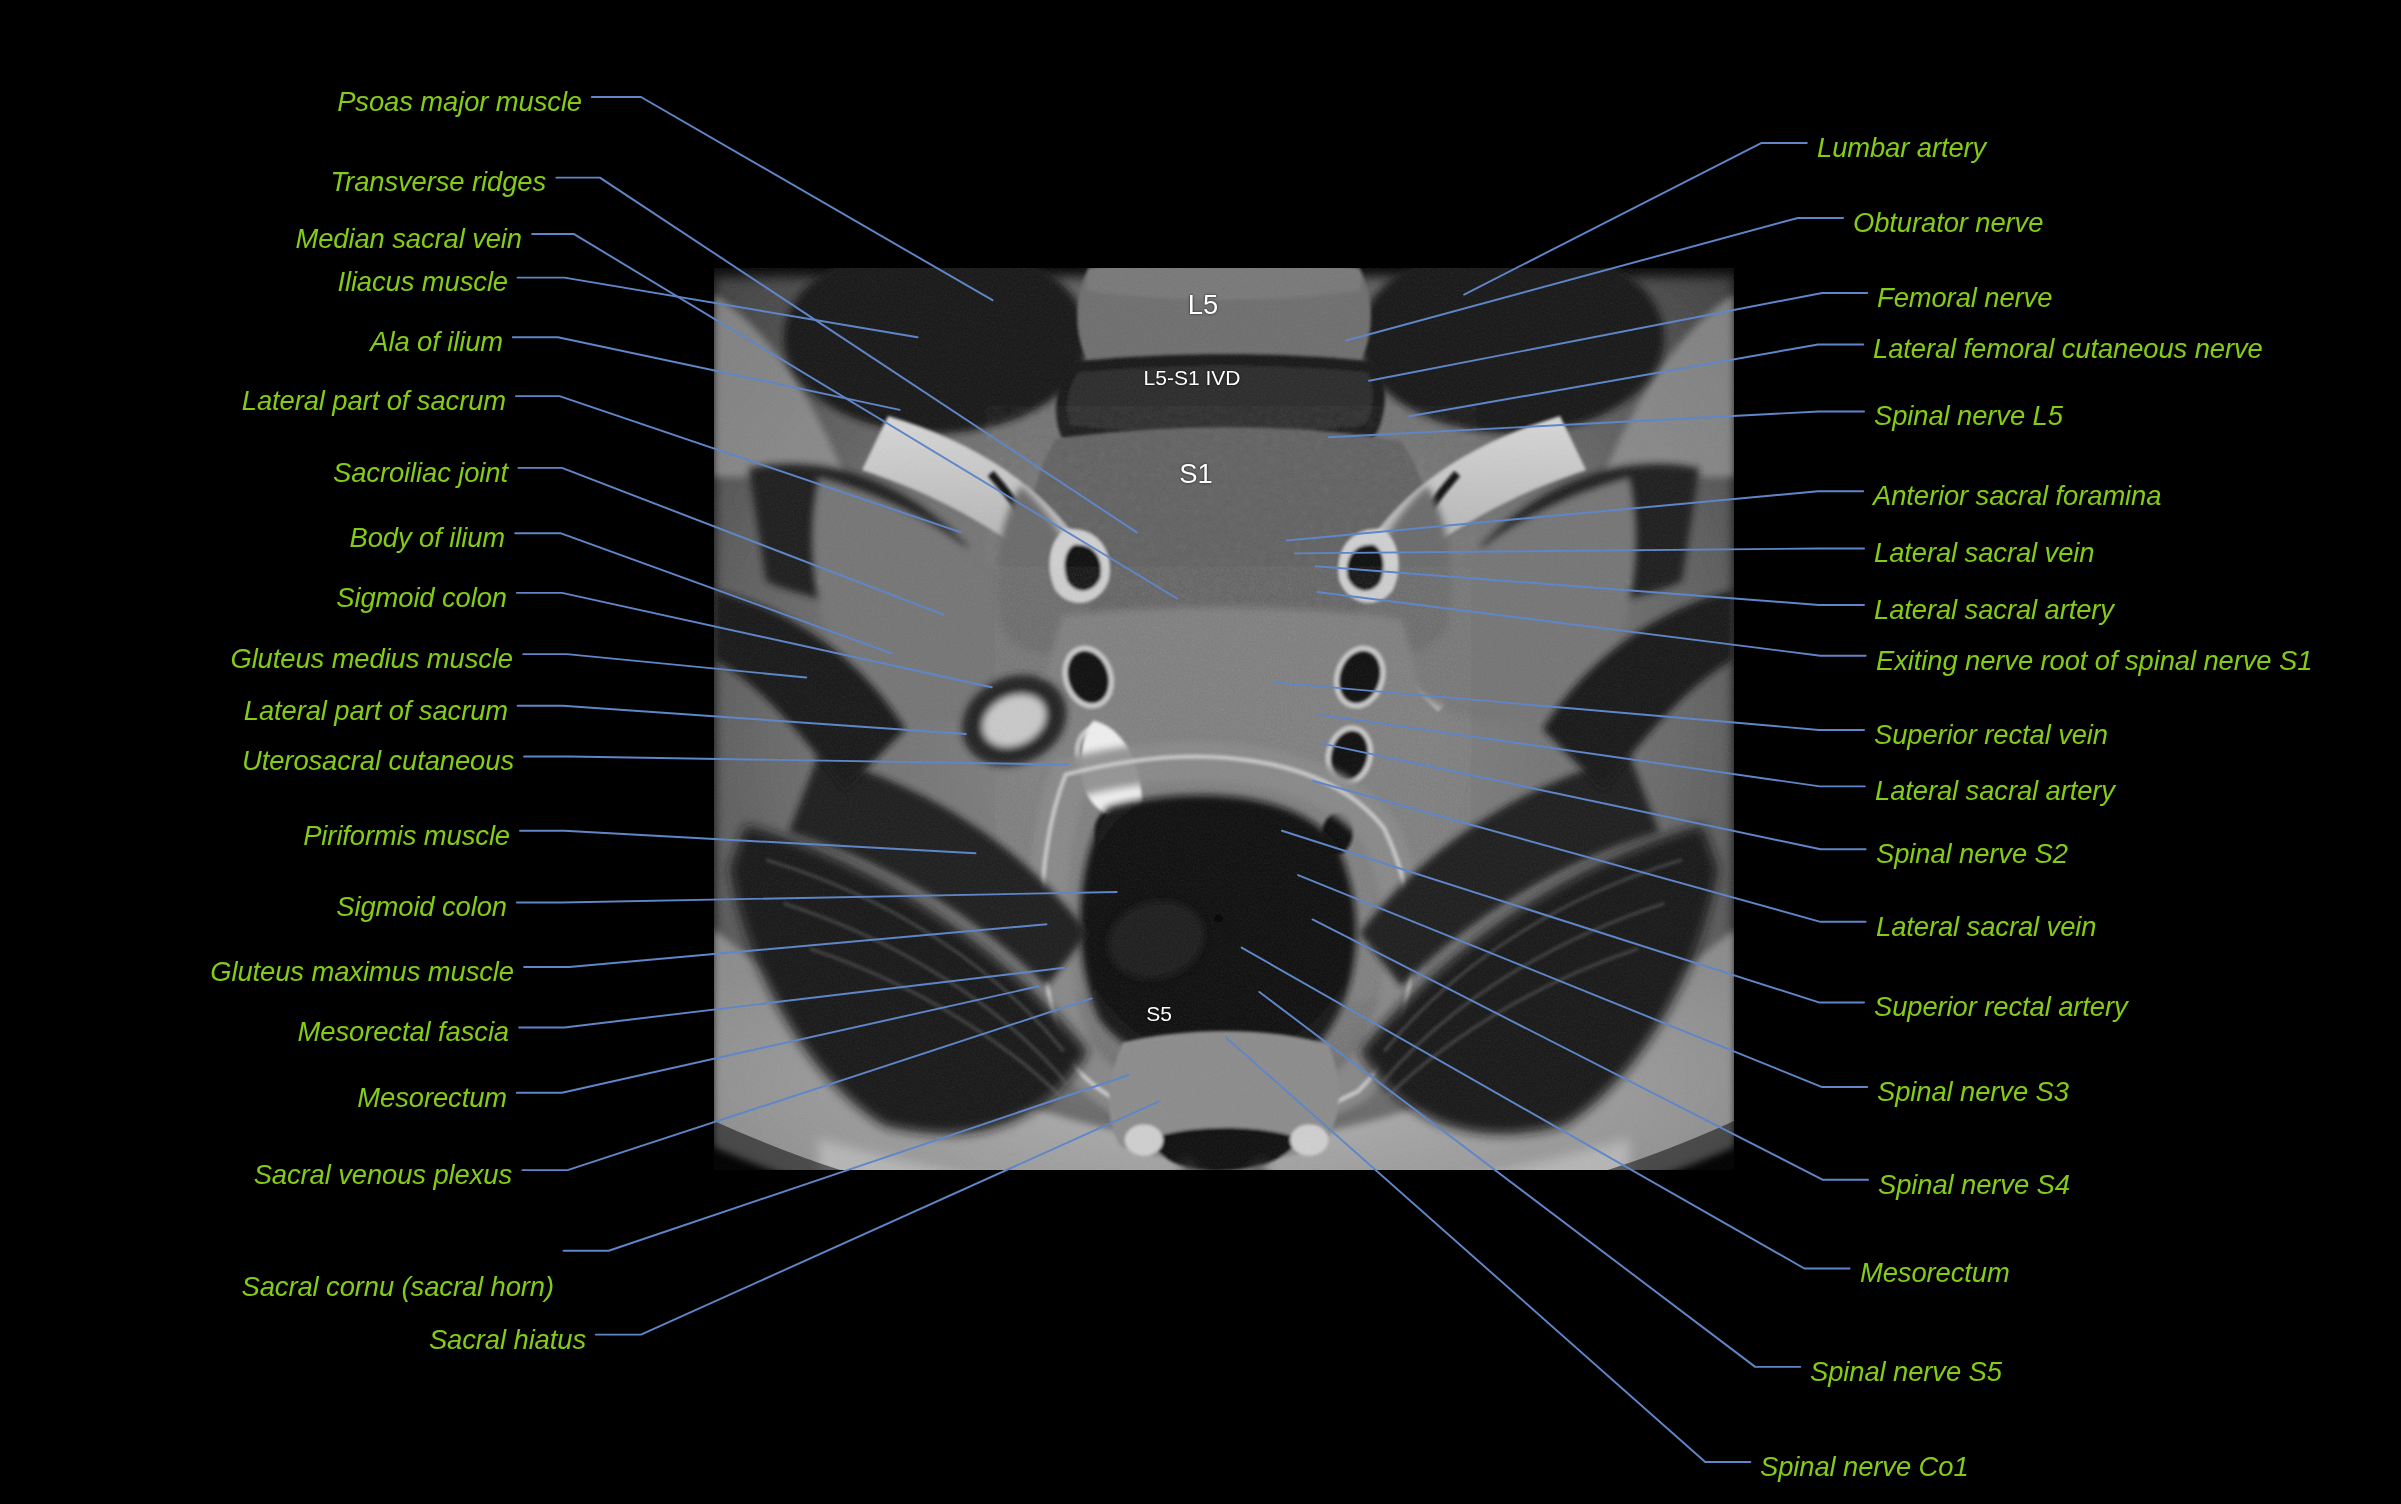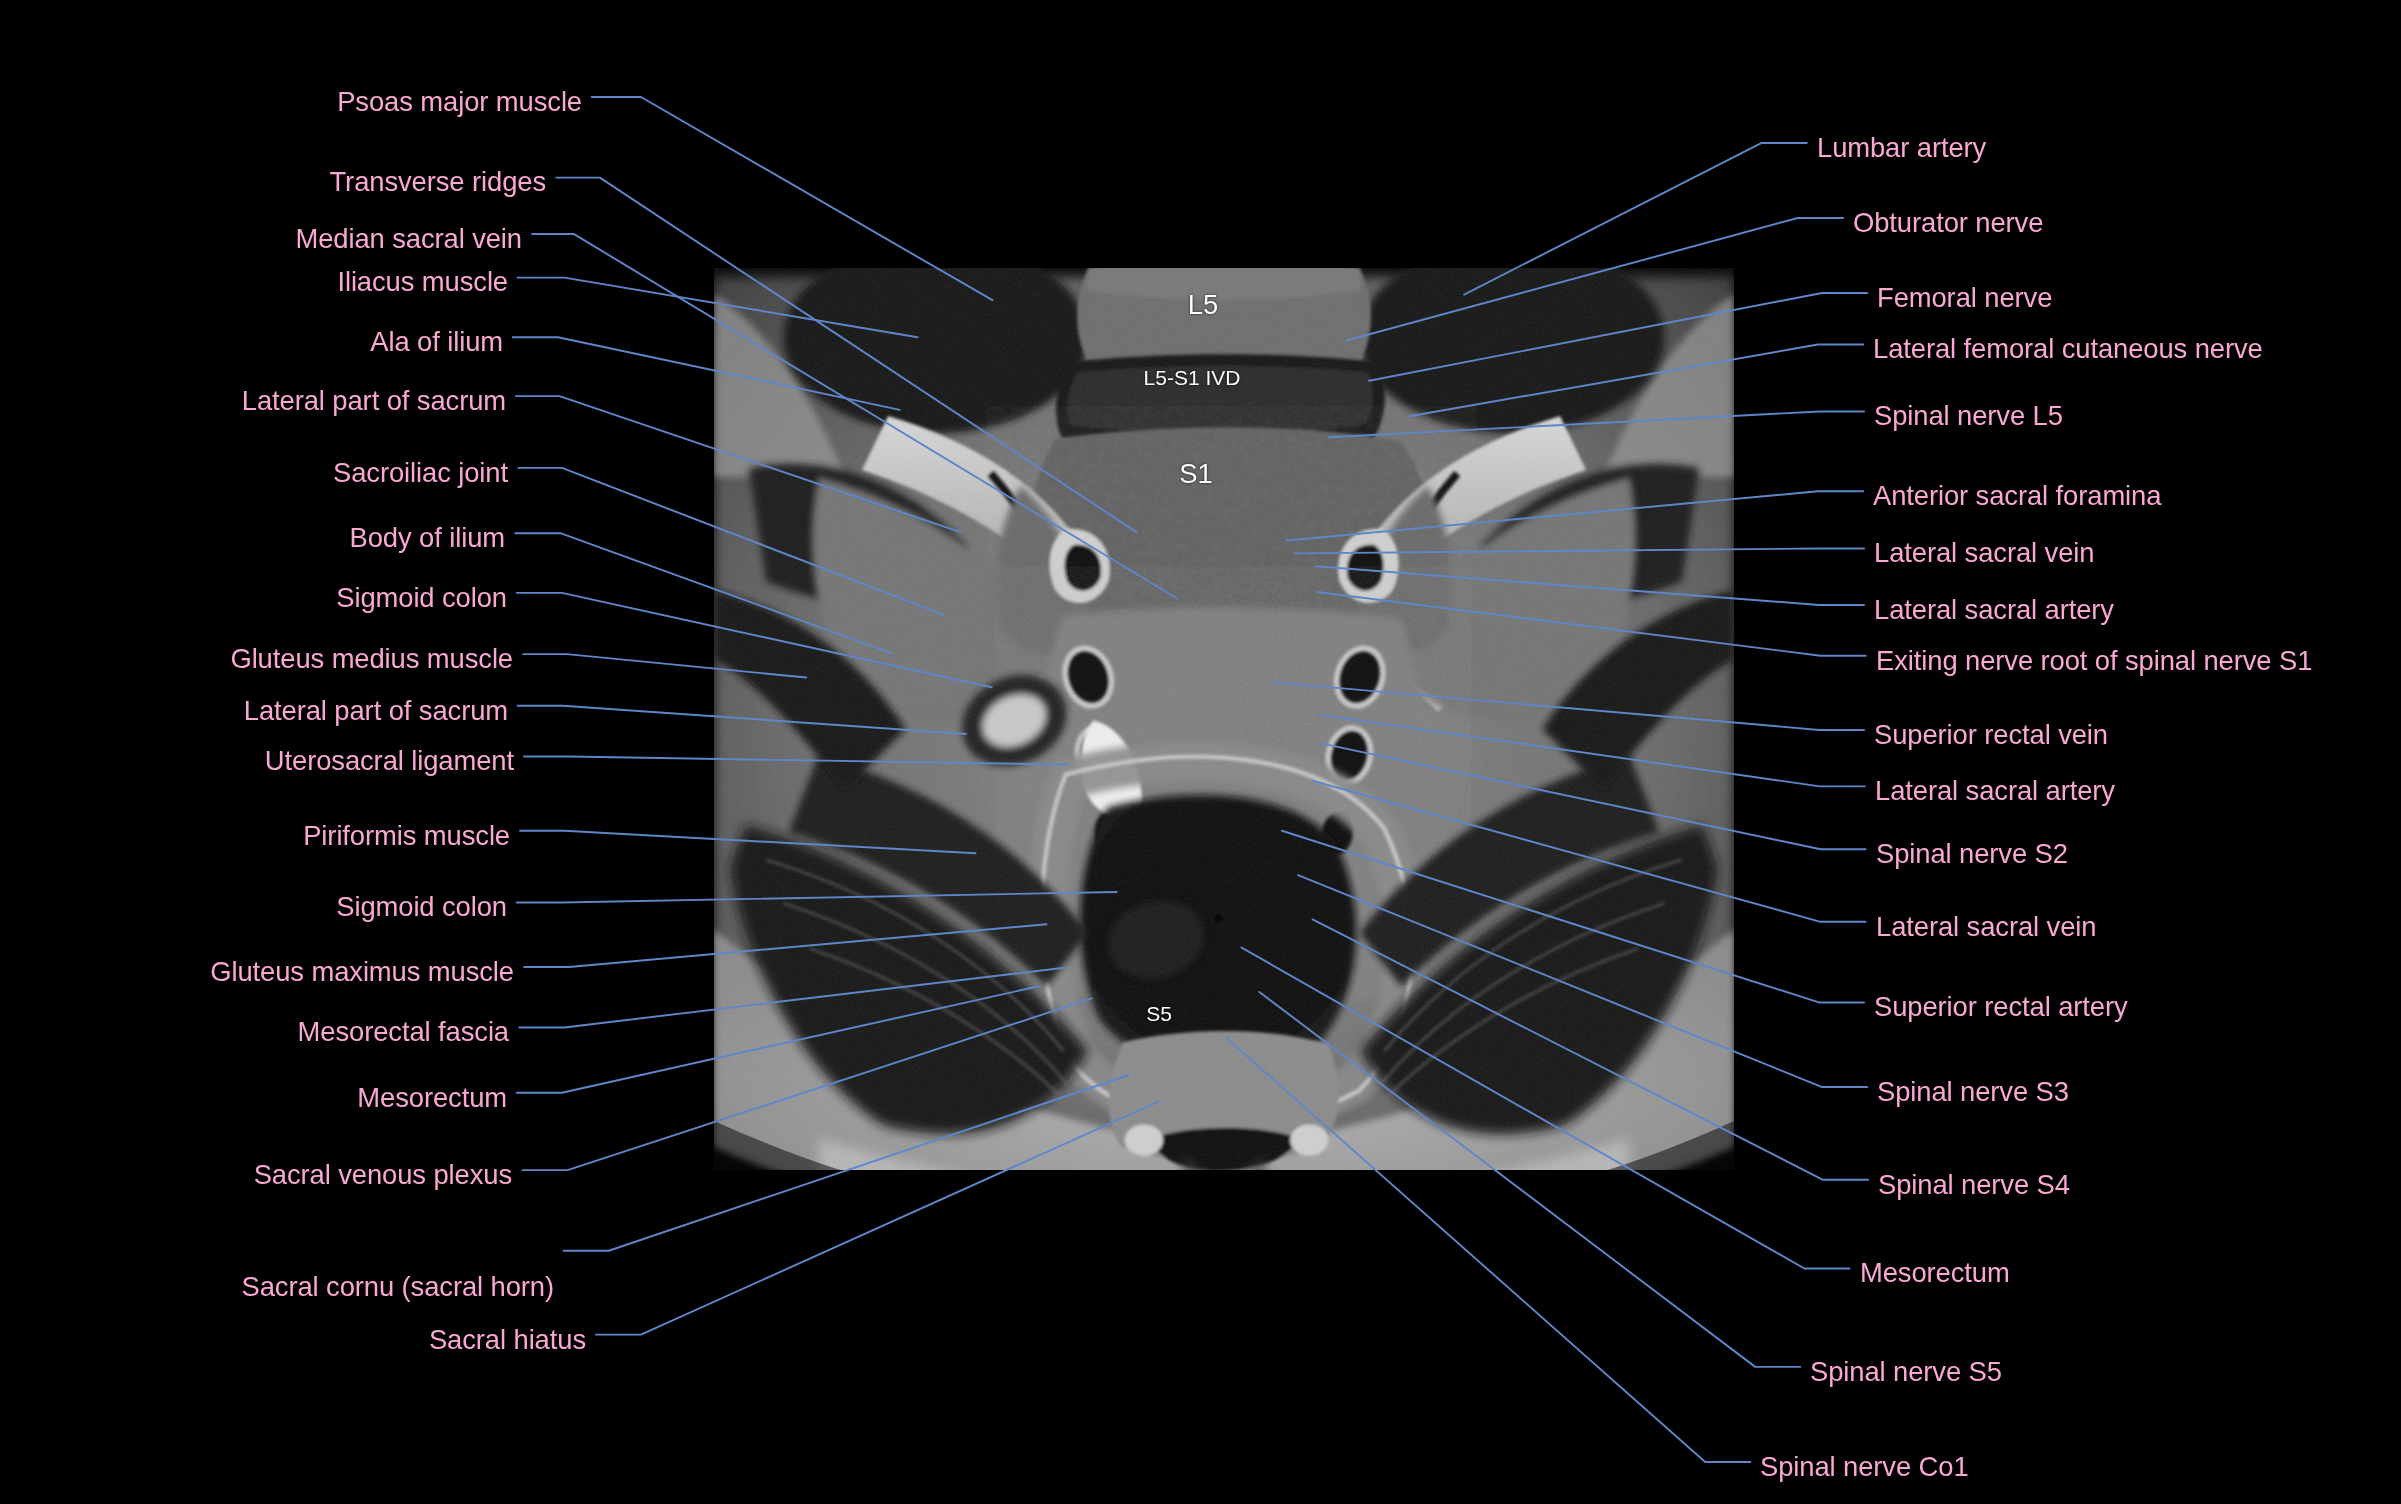--- a/index.html
+++ b/index.html
@@ -38,25 +38,26 @@
     fill: none;
     stroke: #5f86c8;
     stroke-width: 2.4;
     stroke-linejoin: round;
     stroke-linecap: round;
   }
 
   
   .lbl {
     position: absolute;
-    color: #f9a8d4;
+    color: #84cc16;
     font-size: 27.4px;
     line-height: 31px;
     white-space: nowrap;
     letter-spacing: -0.1px;
+    font-style: italic;
     -webkit-font-smoothing: antialiased;
   }
   .lbl.left  { text-align: right;  transform: translateY(-50%); }
   .lbl.right { text-align: left;   transform: translateY(-50%); }
 
   
   .onscan {
     position: absolute;
     color: #ffffff;
     white-space: nowrap;
@@ -368,21 +369,21 @@
       <div class="lbl left" style="right: 1855px; top: 181px;">Transverse ridges</div>
       <div class="lbl left" style="right: 1879px; top: 238px;">Median sacral vein</div>
       <div class="lbl left" style="right: 1893px; top: 281px;">Iliacus muscle</div>
       <div class="lbl left" style="right: 1898px; top: 341px;">Ala of ilium</div>
       <div class="lbl left" style="right: 1895px; top: 400px;">Lateral part of sacrum</div>
       <div class="lbl left" style="right: 1893px; top: 472px; text-align: right;">Sacroiliac joint</div>
       <div class="lbl left" style="right: 1896px; top: 537px;">Body of ilium</div>
       <div class="lbl left" style="right: 1894px; top: 597px;">Sigmoid colon</div>
       <div class="lbl left" style="right: 1888px; top: 658px;">Gluteus medius muscle</div>
       <div class="lbl left" style="right: 1893px; top: 710px;">Lateral part of sacrum</div>
-      <div class="lbl left" style="right: 1887px; top: 760px;">Uterosacral ligament</div>
+      <div class="lbl left" style="right: 1887px; top: 760px;">Uterosacral cutaneous</div>
       <div class="lbl left" style="right: 1891px; top: 835px;">Piriformis muscle</div>
       <div class="lbl left" style="right: 1894px; top: 906px;">Sigmoid colon</div>
       <div class="lbl left" style="right: 1887px; top: 971px;">Gluteus maximus muscle</div>
       <div class="lbl left" style="right: 1892px; top: 1031px;">Mesorectal fascia</div>
       <div class="lbl left" style="right: 1894px; top: 1097px;">Mesorectum</div>
       <div class="lbl left" style="right: 1889px; top: 1174px;">Sacral venous plexus</div>
       <div class="lbl left" style="right: 1847px; top: 1255px; margin-top: 31px;">Sacral cornu (sacral horn)</div>
       <div class="lbl left" style="right: 1815px; top: 1339px;">Sacral hiatus</div>
     </div>
   <div id="right-col">

